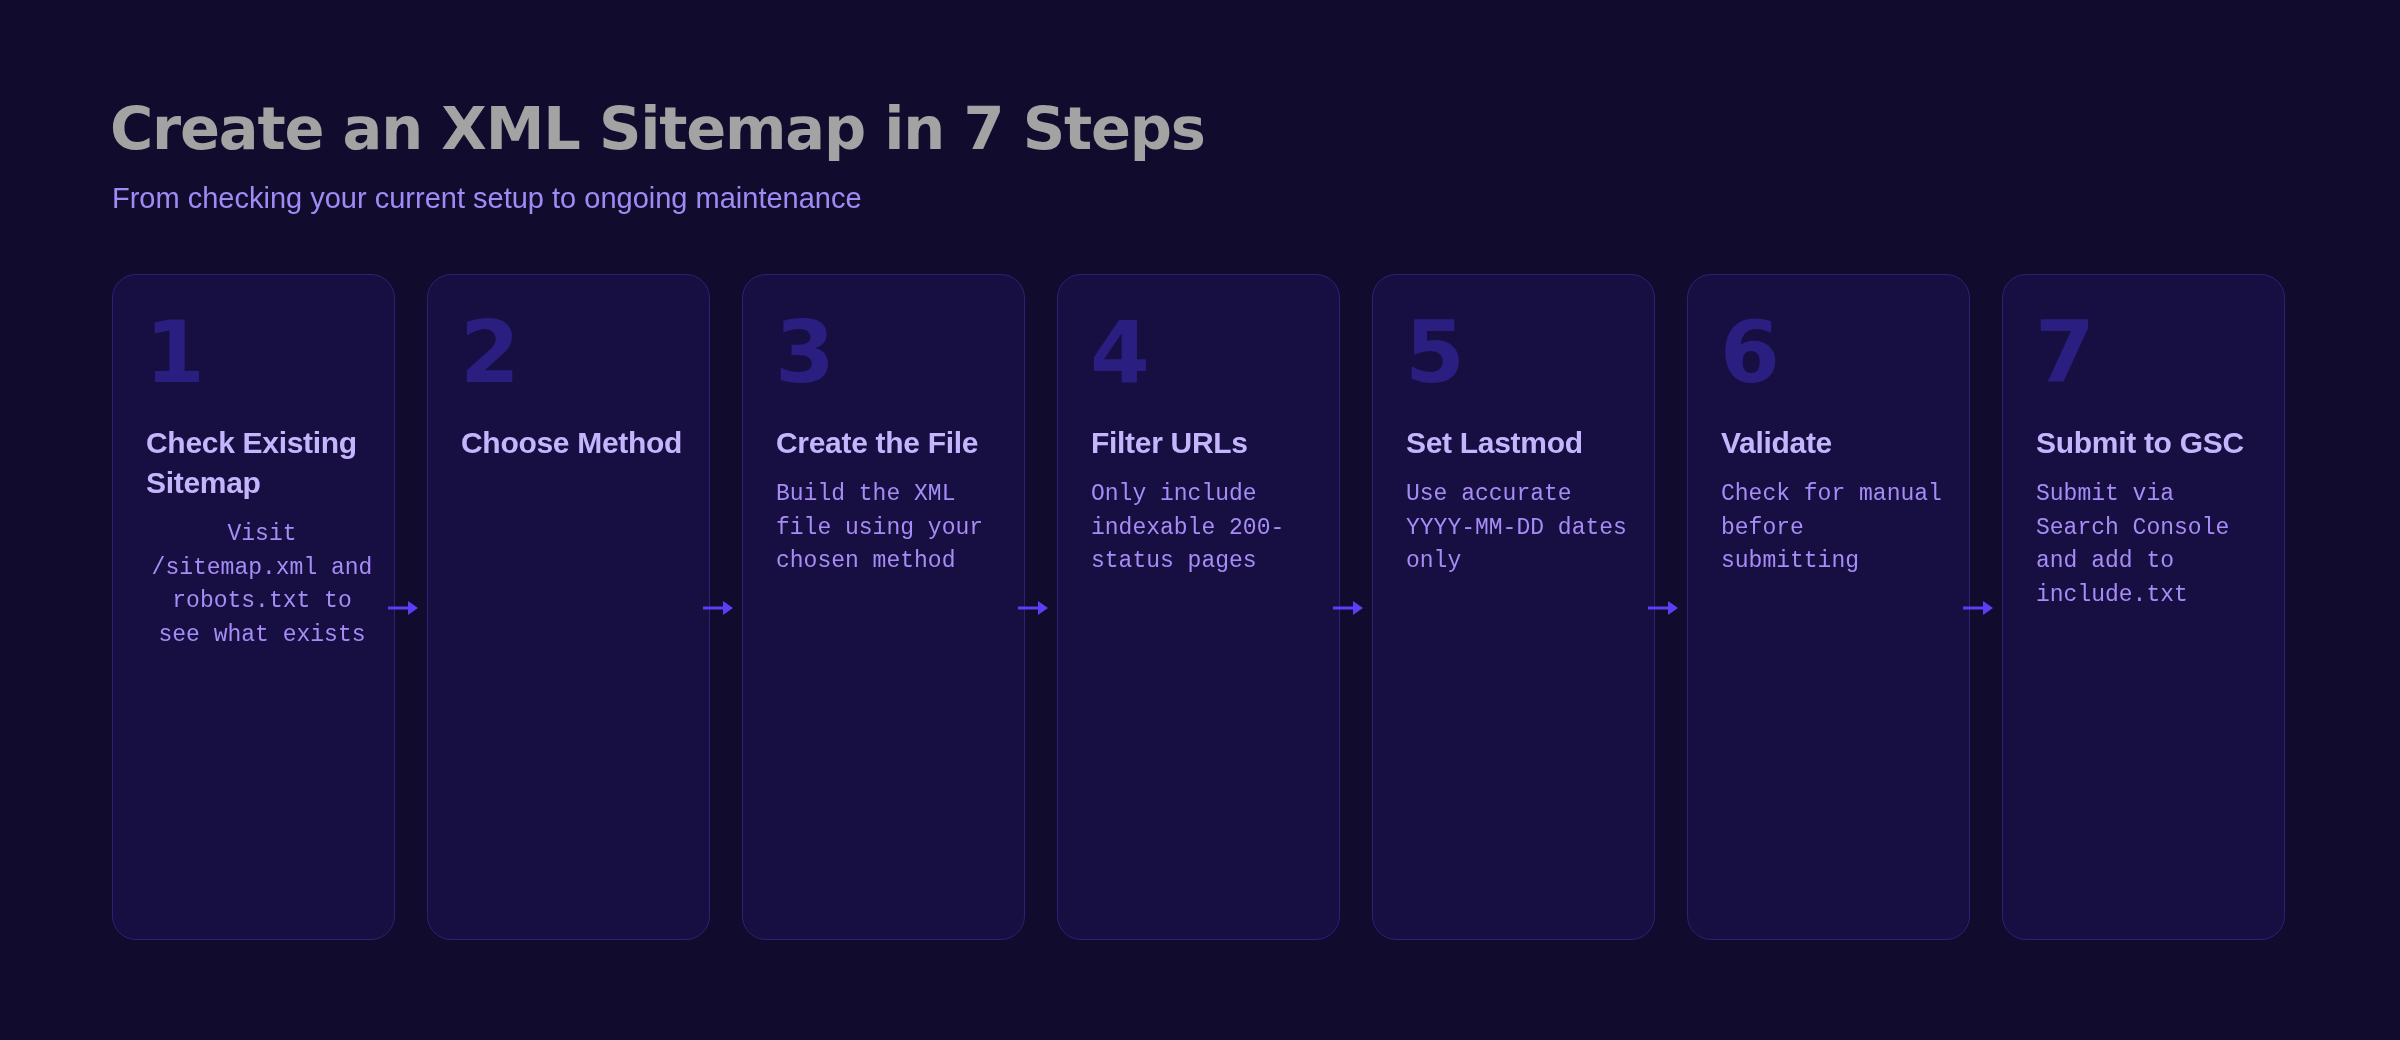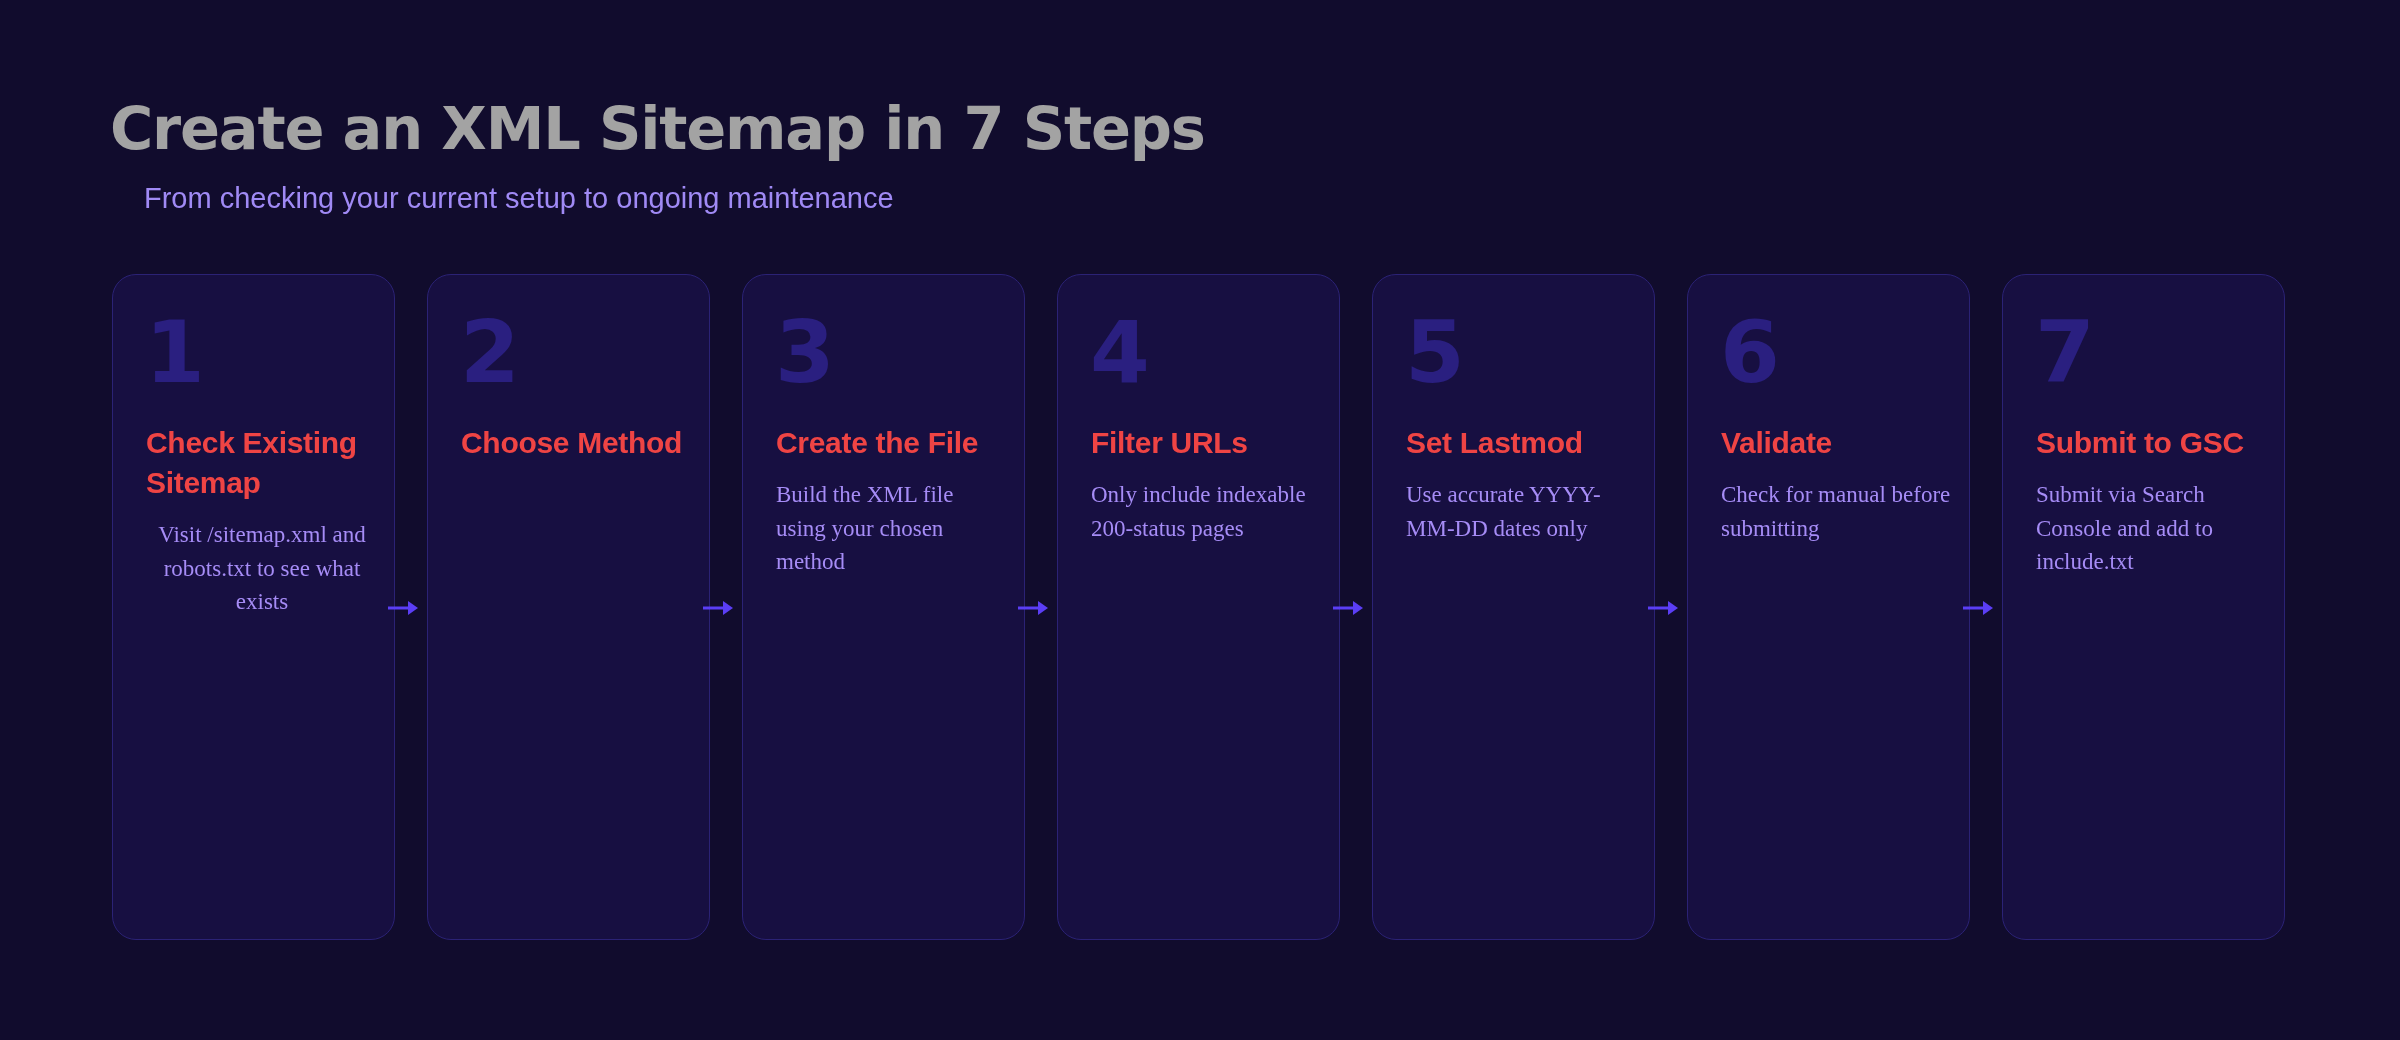--- a/index.html
+++ b/index.html
@@ -13,42 +13,41 @@
     position:absolute; left:110px; top:94px;
     font-size:59px; font-weight:700; color:#a3a3a3;
     letter-spacing:-1.2px; line-height:70px; white-space:nowrap;
     font-family:"DejaVu Sans", sans-serif;
     transform-origin:left top;
   }
   .subtitle {
     position:absolute; left:112px; top:180px;
     font-size:29px; color:#a08af5; line-height:36px; white-space:nowrap;
     font-family:"Liberation Sans", sans-serif;
-    margin-left:32px;
   }
   .steps { position:absolute; left:112px; top:274px; width:2176px; height:668px; }
   .card {
     position:absolute; top:0; width:283px; height:666px;
     background:#170f41; border:1.5px solid #2b2275;
     border-radius:24px; box-sizing:border-box;
   }
   .num {
     position:absolute; left:32px; top:34px;
     font-size:86px; font-weight:700; color:#2a1f80; line-height:1;
     font-family:"DejaVu Sans", sans-serif; letter-spacing:-2px;
   }
   .card-title {
     position:absolute; left:33px; top:148px; right:18px;
-    font-size:30px; font-weight:700; color:#ef4444; line-height:40px;
+    font-size:30px; font-weight:700; color:#c4b5fd; line-height:40px;
     font-family:"Liberation Sans", sans-serif; letter-spacing:-0.3px;
   }
   .card-desc {
     position:absolute; left:33px; right:16px;
     font-size:23px; color:#a68cf6; line-height:33.5px;
-    font-family:Liberation Serif, serif;
+    font-family:Liberation Mono, monospace;
   }
   .card-desc.two { top:243px;text-align:center; }
   .card-desc.one { top:203px; }
   .arrow {
     position:absolute; top:327px; width:30px; height:14px;
   }
 </style>
 </head>
 <body>
 

